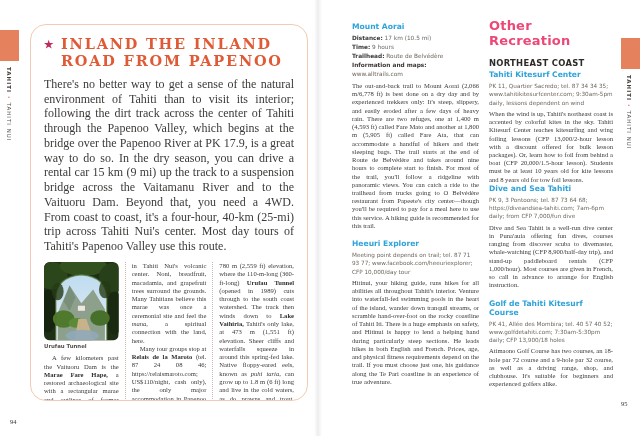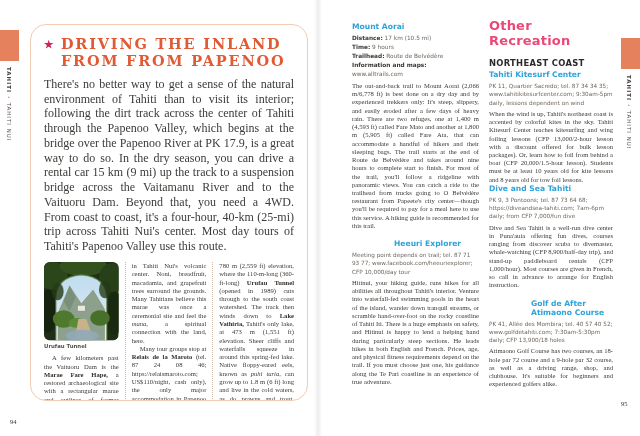--- a/index.html
+++ b/index.html
@@ -49,41 +49,41 @@
   .rp-col1{position:absolute;left:352px;top:22px;width:127px;}
   .rp-col2{position:absolute;left:489px;top:18px;width:124px;}
   .h-blue{font-family:"DejaVu Sans",sans-serif;font-weight:bold;font-size:7.6px;
           color:#2FA3D9;margin:0 0 3px;}
   .stats{font-family:"DejaVu Sans",sans-serif;font-size:5.8px;line-height:1.55;
          color:#6E655C;margin:0 0 3px;}
   .stats .stat b{font-weight:bold;color:#3a3633;}
   .info{font-family:"DejaVu Sans",sans-serif;font-size:5.7px;line-height:1.45;
         color:#6E655C;margin:0 0 3px;}
   .body{font-size:6.6px;line-height:1.25;text-align:justify;margin:0;}
-  .sect-gap{margin-top:9px;margin-left:42px;}
+  .sect-gap{margin-top:9px;}
   .h-pink{font-family:"DejaVu Sans",sans-serif;font-weight:bold;font-size:13px;
           color:#ED4777;margin:0 0 2px;letter-spacing:0.2px;}
   .h-region{font-family:"DejaVu Sans",sans-serif;font-weight:bold;font-size:8.4px;
             color:#2e2a28;margin:10px 0 2px;letter-spacing:0.3px;}
 </style>
 </head>
 <body>
 
 <div class="frame">
 
   <div class="gutter"></div>
 
   <div class="tab-block left"></div>
   <div class="edge-tab-text left"><span class="t-bold">TAHITI</span>&nbsp;<span class="t-sep">•</span>&nbsp;<span class="t-light">TAHITI NUI</span></div>
 
   <div class="tab-block right"></div>
   <div class="edge-tab-text right"><span class="t-bold">TAHITI</span>&nbsp;<span class="t-sep">•</span>&nbsp;<span class="t-light">TAHITI NUI</span></div>
 
   <div class="feature-box">
-    <h1 class="feature-title"><span class="feature-star">★</span><span>DRIVING THE INLAND FROM FROM PAPENOO</span></h1>
+    <h1 class="feature-title"><span class="feature-star">★</span><span>INLAND THE INLAND ROAD FROM PAPENOO</span></h1>
 
     <p class="intro">There's no better way to get a sense of the natural environment of Tahiti than to visit its interior; following the dirt track across the center of Tahiti through the Papenoo Valley, which begins at the bridge over the Papenoo River at PK 17.9, is a great way to do so. In the dry season, you can drive a rental car 15 km (9 mi) up the track to a suspension bridge across the Vaitamanu River and to the Vaituoru Dam. Beyond that, you need a 4WD. From coast to coast, it's a four-hour, 40-km (25-mi) trip across Tahiti Nui's center. Most day tours of Tahiti's Papenoo Valley use this route.</p>
 
     <div class="cols">
 
       <div class="col">
         <svg class="photo" viewBox="0 0 76 80" xmlns="http://www.w3.org/2000/svg">
           <defs>
             <linearGradient id="sky" x1="0" y1="0" x2="0" y2="1">
               <stop offset="0" stop-color="#BFDCF0"></stop>
@@ -152,21 +152,21 @@
 
     <h3 class="h-region">NORTHEAST COAST</h3>
     <h4 class="h-blue">Tahiti Kitesurf Center</h4>
     <p class="info">PK 11, Quartier Sacredo; tel. 87 34 34 35; www.tahitikitesurfcenter.com; 9:30am-5pm daily, lessons dependent on wind</p>
     <p class="body">When the wind is up, Tahiti's northeast coast is accented by colorful kites in the sky. Tahiti Kitesurf Center teaches kitesurfing and wing foiling lessons (CFP 13,000/2-hour lesson with a discount offered for bulk lesson packages). Or, learn how to foil from behind a boat (CFP 20,000/1.5-hour lesson). Students must be at least 10 years old for kite lessons and 8 years old for tow foil lessons.</p>
 
     <h4 class="h-blue">Dive and Sea Tahiti</h4>
     <p class="info">PK 9, 3 Pontoons; tel. 87 73 64 68; https://diveandsea-tahiti.com; 7am-6pm daily; from CFP 7,000/fun dive</p>
     <p class="body">Dive and Sea Tahiti is a well-run dive center in Puna'auia offering fun dives, courses ranging from discover scuba to divemaster, whale-watching (CFP 8,900/half-day trip), and stand-up paddleboard rentals (CFP 1,000/hour). Most courses are given in French, so call in advance to arrange for English instruction.</p>
 
-    <h4 class="h-blue sect-gap">Golf de After Atimaono Course</h4>
+    <h4 class="h-blue sect-gap">Golf de Tahiti Kitesurf Course</h4>
     <p class="info">PK 41, Allée des Mombira; tel. 40 57 40 52; www.golfdetahiti.com; 7:30am-5:30pm daily; CFP 13,900/18 holes</p>
     <p class="body">Atimaono Golf Course has two courses, an 18-hole par 72 course and a 9-hole par 32 course, as well as a driving range, shop, and clubhouse. It's suitable for beginners and experienced golfers alike.</p>
   </div>
 
   <div class="pageno left">94</div>
   <div class="pageno right">95</div>
 
 </div>
 
 </body></html>

